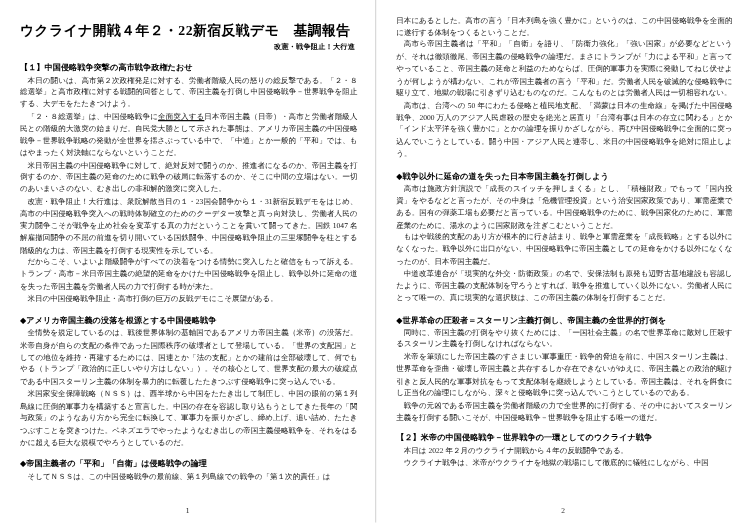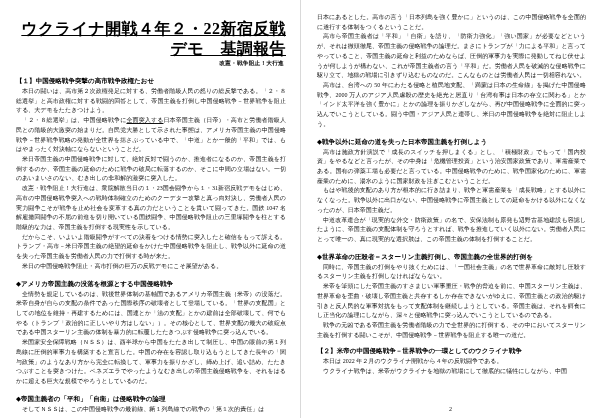--- a/index.html
+++ b/index.html
@@ -34,28 +34,27 @@
 
   .page-left {
     padding: 13px 14px 0 16px;
   }
   .page-right {
     padding: 13px 14px 0 16px;
     border-left: 1px solid #d9d9d9;
   }
 
   .doc-title {
-    text-align: right;
-    font-size: 16px;
+    text-align: left;
+    font-size: 11px;
     font-weight: bold;
     letter-spacing: 0.4px;
     line-height: 1.25;
     margin: 6px 0 1px 0;
     color: #000;
-    text-decoration: underline;
   }
 
   .doc-byline {
     text-align: right;
     font-size: 5.7px;
     font-weight: bold;
     letter-spacing: 0.2px;
     margin: 0 2px 9px 0;
     color: #000;
   }

